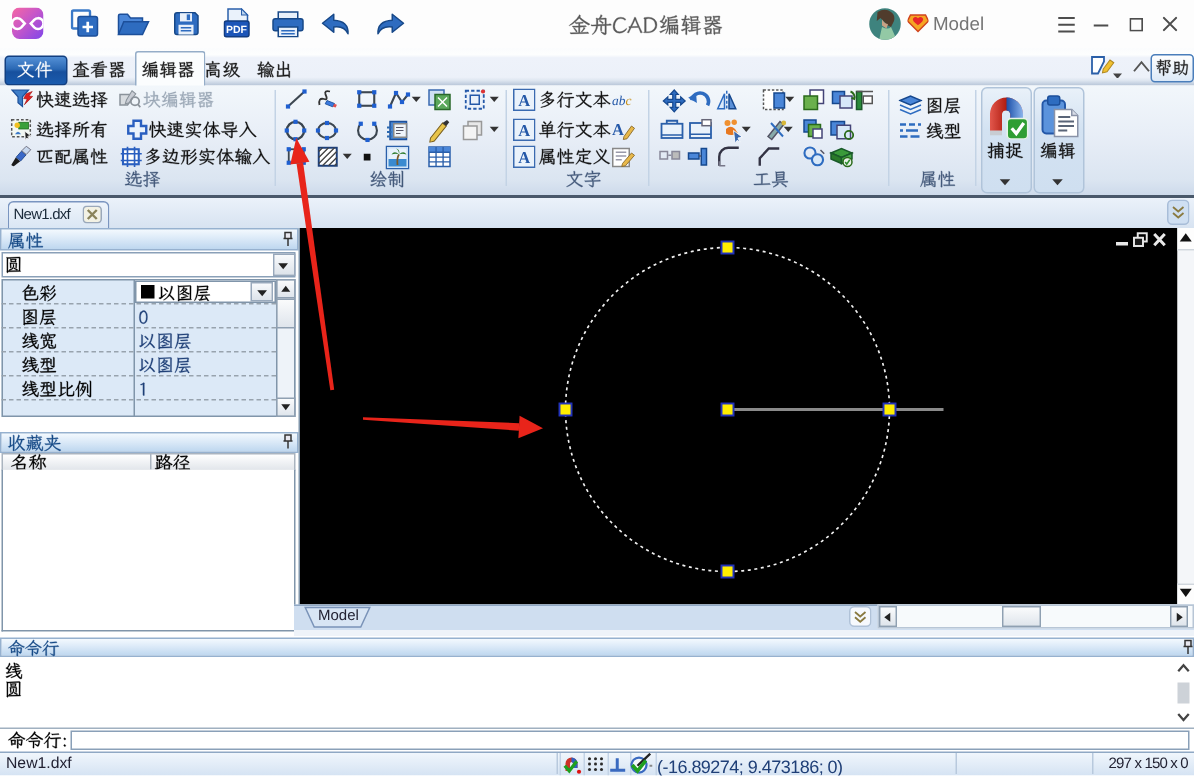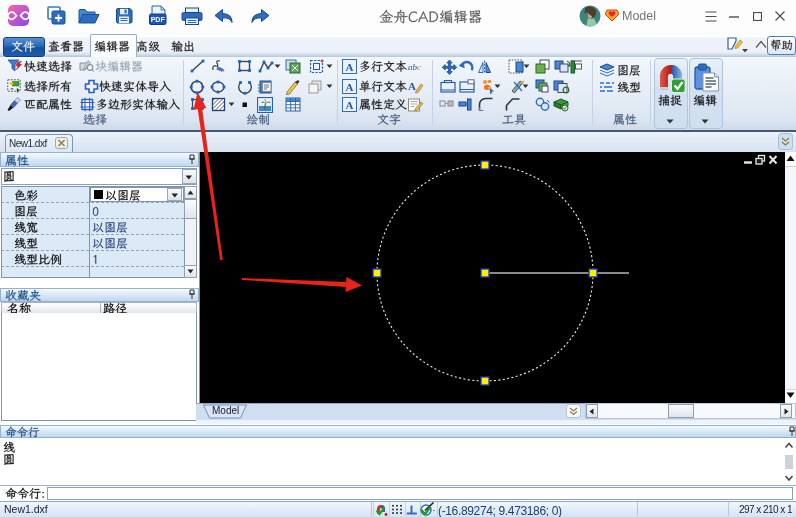--- a/index.html
+++ b/index.html
@@ -883,21 +883,21 @@
 <svg style="position:absolute;left:406px;top:504px;" width="12" height="11" viewBox="0 0 12 11">
     <path d="M5.5 1.5 v7 M0.8 9.5 h10" stroke="#3a6ac0" stroke-width="2"></path>
   </svg>
 <svg style="position:absolute;left:420px;top:502px;" width="15" height="14" viewBox="0 0 15 14">
     <circle cx="6" cy="8" r="5" fill="#f4f8fc" stroke="#3a6ac0" stroke-width="1.5"></circle>
 <path d="M5 8.5 L13.5 0.5" stroke="#222" stroke-width="1.6"></path>
 <path d="M1.5 8 l3.5 4 5.5 -7" fill="none" stroke="#1fa01f" stroke-width="2.4"></path>
 <path d="M13 8.5 h2" stroke="#888" stroke-width="1.2"></path>
   </svg>
 <div class="abs" style="left:438px;top:503.5px;font-size:12px;letter-spacing:-0.35px;color:#1f3f77">(-16.89274; 9.473186; 0)</div>
-<div class="abs" style="left:739px;top:503.5px;font-size:10px;letter-spacing:-0.55px;color:#223">297 x 210 x 1</div>
+<div class="abs" style="left:739px;top:503.5px;font-size:10px;letter-spacing:-0.55px;color:#223">297 x 150 x 0</div>
 <svg width="0" height="0" style="position:absolute">
     <defs>
       <path id="g0" d="M5.8 -0.9Q5.8 -0.9 5.7 -1.2Q5.5 -1.5 5.2 -1.8Q5 -2.1 4.7 -2.5Q4.4 -2.8 4.2 -3Q4 -3.2 3.9 -3.2Q3.9 -3.2 3.7 -3.1Q3.5 -2.9 3.5 -2.8Q3.5 -2.7 3.6 -2.6Q4.4 -1.6 5 -0.6Q5.1 -0.4 5.2 -0.4Q5.4 -0.4 5.6 -0.6Q5.8 -0.8 5.8 -0.9ZM8.6 -0.4Q8.8 -0.4 9.1 -0.6Q9.4 -0.8 9.7 -1.2Q10 -1.5 10.3 -1.9Q10.6 -2.2 10.8 -2.5Q11 -2.8 11 -2.9Q11 -3 10.9 -3.2Q10.7 -3.4 10.5 -3.5Q10.3 -3.6 10.2 -3.6Q10.1 -3.6 10 -3.4Q10 -3.2 10 -3Q9.9 -2.7 9.6 -2.2Q9.3 -1.7 8.7 -0.9Q8.5 -0.7 8.5 -0.5Q8.5 -0.4 8.6 -0.4ZM2.2 0.8 13.1 0.5Q13.3 0.5 13.4 0.5Q13.5 0.4 13.5 0.3Q13.5 0.2 13.3 0Q13.2 -0.1 13 -0.3Q12.8 -0.4 12.7 -0.4Q12.6 -0.4 12.6 -0.4Q12.5 -0.3 12.3 -0.3Q12.2 -0.3 12 -0.3L7.6 -0.1L7.6 -3.7L11.6 -3.9Q11.7 -3.9 11.8 -4Q11.9 -4 11.9 -4.1Q11.9 -4.3 11.7 -4.4Q11.6 -4.6 11.4 -4.7Q11.2 -4.8 11.1 -4.8Q11.1 -4.8 11 -4.8Q10.8 -4.7 10.5 -4.7L7.6 -4.6L7.6 -6.2L9.6 -6.3Q9.8 -6.3 9.9 -6.4Q10 -6.4 10 -6.5Q10 -6.6 9.8 -6.8Q9.7 -6.9 9.5 -7Q9.3 -7.1 9.2 -7.1Q9.1 -7.1 9.1 -7.1Q8.8 -7 8.6 -7L5.2 -6.8H5.1Q4.8 -6.8 4.6 -6.9Q4.6 -6.9 4.5 -6.9Q4.4 -6.9 4.4 -6.8Q4.4 -6.8 4.4 -6.7Q4.4 -6.7 4.5 -6.7Q4.6 -6.2 4.8 -6.1Q5.1 -6 5.2 -6Q5.3 -6 5.4 -6Q5.4 -6 5.5 -6L6.7 -6.1L6.7 -4.5L3.4 -4.4H3.2Q3 -4.4 2.8 -4.4Q2.7 -4.4 2.7 -4.4Q2.6 -4.4 2.6 -4.4Q2.6 -4.3 2.6 -4.3Q2.6 -4.3 2.6 -4.2Q2.8 -3.7 3 -3.6Q3.2 -3.5 3.4 -3.5Q3.5 -3.5 3.5 -3.5Q3.6 -3.6 3.7 -3.6L6.7 -3.7L6.7 -0.1L1.9 0Q1.7 0 1.6 0Q1.4 -0 1.2 -0.1Q1.2 -0.1 1.2 -0.1Q1.1 -0.1 1.1 0Q1.1 0.2 1.2 0.4Q1.3 0.6 1.5 0.8Q1.6 0.8 1.9 0.8Q1.9 0.8 2 0.8Q2.1 0.8 2.2 0.8ZM7.1 -9.7Q8.5 -8.4 10.1 -7.2Q11.7 -6 13.3 -5.1Q13.4 -5.1 13.5 -5.1Q13.6 -5.1 13.7 -5.2Q13.9 -5.3 14.1 -5.5Q14.2 -5.6 14.2 -5.7Q14.2 -5.8 14 -5.9Q12.3 -6.8 10.7 -7.9Q9.1 -9 7.6 -10.4Q7.9 -10.9 8 -11Q8.1 -11.2 8.1 -11.2Q8.1 -11.3 7.9 -11.5Q7.7 -11.7 7.5 -11.8Q7.2 -12 7.1 -12Q7 -12 7 -11.7Q7 -11.4 6.8 -11.2Q5.7 -9.4 4.1 -7.9Q2.6 -6.4 0.7 -5.1Q0.6 -5 0.5 -4.9Q0.4 -4.8 0.4 -4.7Q0.4 -4.6 0.5 -4.6Q0.6 -4.6 1.2 -4.9Q1.8 -5.2 2.8 -5.8Q3.7 -6.4 4.9 -7.4Q6 -8.4 7.1 -9.7Z"></path>
       <path id="g1" d="M8.3 -6Q8.4 -6 8.5 -6.1Q8.7 -6.2 8.7 -6.4Q8.8 -6.5 8.8 -6.6Q8.8 -6.7 8.7 -6.8Q8.3 -7.1 7.8 -7.5Q7.3 -7.9 6.9 -8.1Q6.5 -8.3 6.4 -8.3Q6.2 -8.3 6.1 -8.1Q6 -8 6 -7.8Q6 -7.8 6 -7.7Q6.1 -7.6 6.1 -7.6Q6.7 -7.2 7.1 -6.9Q7.5 -6.6 8 -6.1Q8.2 -6 8.3 -6ZM9.8 -9 9.8 -5.6 5 -5.4Q5.1 -5.7 5.1 -6Q5.1 -6.3 5.1 -6.6Q5.1 -7.2 5.1 -7.7Q5.1 -8.2 5 -8.7ZM9.8 -4.7 9.8 0.3Q9.2 0.1 8.7 -0.1Q8.1 -0.3 7.6 -0.6Q7.3 -0.7 7.1 -0.7Q7 -0.7 7 -0.7Q7 -0.5 7.2 -0.3Q7.5 -0 7.9 0.3Q8.2 0.6 8.6 0.8Q9 1.1 9.4 1.3Q9.7 1.4 9.9 1.4Q10 1.4 10.2 1.3Q10.4 1.3 10.5 1.1Q10.7 0.9 10.7 0.6Q10.7 0.5 10.7 0.3Q10.7 0.2 10.7 -0L10.7 -4.8L13.8 -4.9Q13.9 -4.9 14 -5Q14.1 -5 14.1 -5.1Q14.1 -5.3 13.9 -5.5Q13.8 -5.7 13.6 -5.8Q13.4 -6 13.2 -6Q13.1 -6 13.1 -5.9Q12.8 -5.9 12.6 -5.8Q12.3 -5.7 12 -5.7L10.7 -5.6L10.7 -9Q10.7 -9.1 10.7 -9.1Q10.8 -9.2 10.8 -9.3Q10.8 -9.4 10.6 -9.6Q10.4 -9.8 10.1 -9.8Q10.1 -9.8 10 -9.8Q10 -9.8 9.9 -9.8L6.8 -9.6Q7.2 -10 7.4 -10.3Q7.7 -10.7 7.9 -11.2Q8 -11.2 8 -11.3Q8 -11.3 7.9 -11.4Q7.8 -11.6 7.7 -11.7Q7.6 -11.8 7.4 -11.9Q7.2 -12 7 -12Q6.9 -12 6.9 -11.8V-11.8Q6.9 -11.7 6.9 -11.7Q6.9 -11.6 6.9 -11.6Q6.9 -11.3 6.6 -10.8Q6.4 -10.4 5.8 -9.5L5.1 -9.5Q4.2 -9.8 4 -9.8Q3.9 -9.8 3.9 -9.7Q3.9 -9.6 3.9 -9.4Q4 -9.3 4 -9.2Q4.1 -9.1 4.1 -8.9Q4.1 -8.6 4.1 -8.3Q4.1 -7.9 4.1 -7.2Q4.1 -6.3 4.1 -5.3L1.7 -5.2H1.5Q1.2 -5.2 1.1 -5.2Q0.9 -5.3 0.7 -5.3Q0.6 -5.3 0.6 -5.3Q0.5 -5.3 0.5 -5.2Q0.5 -5.2 0.5 -5.1Q0.6 -4.8 0.7 -4.6Q0.9 -4.5 1.1 -4.4Q1.3 -4.4 1.4 -4.4Q1.5 -4.4 1.7 -4.4Q1.8 -4.4 1.9 -4.4L4 -4.5Q3.9 -3.7 3.7 -2.8Q3.5 -2 3 -1.2Q2.6 -0.3 1.6 0.7Q1.3 0.9 1.3 1.1Q1.3 1.2 1.4 1.2Q1.6 1.2 1.9 1Q2.7 0.4 3.4 -0.3Q4 -1 4.4 -2.1Q4.9 -3.1 5 -4.5L6.8 -4.6Q6.8 -4.5 6.9 -4.4Q6.9 -4.3 6.9 -4.2V-4L6.8 -2.4Q6.8 -2.3 6.8 -2.1Q6.8 -1.9 6.8 -1.8Q6.8 -1.8 6.8 -1.7Q6.8 -1.7 6.8 -1.7Q6.8 -1.5 6.9 -1.4Q7.1 -1.3 7.3 -1.2L7.5 -1.2Q7.7 -1.2 7.7 -1.5L7.7 -4.3Q7.7 -4.5 7.4 -4.6H7.6Q7.9 -4.7 8.2 -4.7Q8.6 -4.7 8.9 -4.7Q9.3 -4.7 9.5 -4.7Z"></path>
       <path id="g2" d="M5.2 0.3Q3.9 0.3 2.9 -0.2Q1.9 -0.7 1.3 -1.7Q0.7 -2.7 0.7 -4.1Q0.7 -5.5 1.1 -6.6Q1.5 -7.7 2.2 -8.6Q2.9 -9.4 3.9 -9.9Q4.8 -10.3 5.9 -10.3Q8.1 -10.3 9.1 -9.1Q9.1 -9 9.1 -8.9Q9.1 -8.7 9 -8.5Q8.8 -8.3 8.6 -8.3Q8.4 -8.3 8.4 -8.4Q7.7 -9.4 5.9 -9.4Q4.2 -9.4 3 -8Q1.8 -6.5 1.8 -4.2Q1.8 -1.9 3.5 -1Q4.2 -0.7 5.1 -0.7Q5.9 -0.7 6.7 -0.9Q7.4 -1.2 8.1 -1.6Q8.8 -2.1 9.2 -2.7Q9.4 -2.9 9.6 -2.9Q9.8 -2.9 9.8 -2.7Q9.8 -2.5 9.6 -2.2Q9.1 -1.3 8.1 -0.6Q6.8 0.3 5.2 0.3Z"></path>
       <path id="g3" d="M8.8 -0Q8.5 -0.9 8.2 -1.6L7.4 -3.5L2.7 -3.3H2.6Q2.4 -2.8 2.1 -2.3L1.7 -1.4Q1.4 -0.9 1.2 -0.1Q1.1 0.1 0.5 0.1Q-0 0.1 -0 -0.2Q-0 -0.3 0 -0.3Q0.1 -0.4 0.2 -0.5Q0.2 -0.6 0.4 -0.9Q0.5 -1.2 0.8 -1.7Q1.1 -2.2 1.5 -3.2H1.4Q1.3 -3.2 1.1 -3.4Q1 -3.7 1 -3.9Q1 -4.1 1.1 -4.1H1.2Q1.4 -4.1 1.7 -4.1H2Q4 -8 4.5 -9.5Q4.6 -9.6 4.6 -9.9Q4.6 -10.1 4.7 -10.2Q4.8 -10.3 5 -10.3Q5.2 -10.3 5.5 -10.2Q5.8 -10 5.8 -9.9L5.8 -9.6Q5.8 -9.4 6.6 -7.5Q9 -1.8 9.9 -0.5Q10 -0.3 10 -0.2Q10 -0.1 9.8 0Q9.5 0.1 9.2 0.1Q8.9 0.1 8.8 -0ZM3 -4.1 7 -4.3Q5.8 -7.1 5.2 -8.7Q4 -6 3 -4.1Z"></path>
       <path id="g4" d="M2.5 0.1Q0.7 0.1 0.7 -0.2Q0.7 -0.5 1.5 -0.5V-9.1Q1.3 -9.1 1.1 -9.3Q1 -9.5 1 -9.7Q1 -9.8 1.1 -9.9Q1.8 -10.2 3.5 -10.3Q4 -10.3 4.4 -10.3Q6.6 -10.3 8.2 -8.9Q9.8 -7.5 9.8 -5.2Q9.8 -3 8.4 -1.6Q7.2 -0.4 5.4 -0.1Q4.3 0.1 2.7 0.1ZM2.6 -0.6Q4.7 -0.6 6.1 -1.2Q7.4 -1.8 8.1 -2.9Q8.7 -3.9 8.7 -5Q8.7 -7.1 7.4 -8.3Q6 -9.4 4.3 -9.4Q3.4 -9.4 2.6 -9.2Z"></path>
       <path id="g5" d="M12.4 -2.2 12.4 0.2Q12.1 0.2 11.8 -0Q11.6 -0.2 11.5 -0.2Q11.4 -0.2 11.4 -0.1Q11.4 0 11.6 0.2Q11.7 0.4 11.9 0.7Q12.1 0.9 12.3 1.1Q12.5 1.2 12.6 1.2Q12.8 1.2 13 1.1Q13.2 0.9 13.2 0.5Q13.2 0.4 13.2 0.3Q13.2 0.2 13.2 0.1L13.2 -4.5Q13.2 -4.5 13.3 -4.6Q13.3 -4.7 13.3 -4.8Q13.3 -4.9 13.2 -5.1Q13 -5.3 12.7 -5.3H12.5L8 -5.1Q7.7 -5.2 7.5 -5.2Q7.3 -5.3 7.2 -5.3Q7.2 -5.3 7.2 -5.3Q7.2 -5.3 7.1 -5.3Q7.2 -5.5 7.2 -5.7Q7.2 -5.9 7.2 -6.1L12.6 -6.4Q12.8 -6.4 12.9 -6.4Q13 -6.4 13 -6.5Q13 -6.6 12.9 -6.7Q12.9 -6.9 12.7 -7.1L12.9 -8.2Q12.9 -8.3 12.9 -8.3Q13 -8.4 13 -8.5Q13 -8.7 12.8 -8.8Q12.6 -9 12.4 -9H12.2L7.3 -8.7V-9.4Q8.7 -9.6 9.9 -9.9Q11.1 -10.2 12.2 -10.5Q12.4 -10.5 12.4 -10.7Q12.4 -10.9 12.4 -11.1Q12.3 -11.3 12.1 -11.4Q12 -11.6 11.8 -11.6Q11.7 -11.6 11.7 -11.5Q11.5 -11.3 11.2 -11.1Q10.4 -10.8 9.4 -10.6Q8.5 -10.3 7.2 -10.1Q6.9 -10.3 6.6 -10.3Q6.4 -10.4 6.2 -10.4Q6.1 -10.4 6.1 -10.3Q6.1 -10.2 6.1 -10.2Q6.2 -10.1 6.2 -10Q6.3 -9.8 6.3 -9.7Q6.4 -9.5 6.4 -9.1Q6.4 -8.8 6.4 -8Q6.4 -7.6 6.4 -6.9Q6.4 -6.1 6.3 -5.3Q6.2 -4.4 6.1 -3.4Q5.9 -2.5 5.7 -1.5Q5.5 -0.9 5.4 -0.5Q5.2 -0.1 5.1 0.3Q5 0.4 5 0.5Q5 0.6 5 0.7Q5 0.9 5.1 0.9Q5.2 0.9 5.5 0.4Q5.7 0 6.1 -0.7Q6.4 -1.5 6.7 -2.5Q7 -3.5 7.1 -4.8L7.1 -4.9L7.1 -4.8Q7.2 -4.7 7.2 -4.5Q7.2 -4.3 7.2 -4.1L7.2 -0.3Q7.2 -0.1 7.1 0Q7.1 0.2 7.1 0.5Q7.1 0.5 7.1 0.5Q7.1 0.5 7.1 0.6Q7.1 0.8 7.2 0.9Q7.4 1 7.6 1.1L7.7 1.1Q7.9 1.1 7.9 1Q8 0.9 8 0.8V-2L8.9 -2V-1Q8.9 -0.7 8.9 -0.5Q8.9 -0.2 8.9 0Q8.9 0.1 8.9 0.1Q8.9 0.3 9.2 0.5Q9.4 0.6 9.5 0.6Q9.7 0.6 9.7 0.2L9.7 -2.1L10.6 -2.1L10.6 -1Q10.6 -0.8 10.5 -0.5Q10.5 -0.3 10.5 -0Q10.5 -0 10.5 0Q10.5 0 10.5 0.1Q10.5 0.2 10.6 0.3Q10.8 0.4 10.9 0.5Q11.1 0.5 11.1 0.5Q11.3 0.5 11.3 0.2L11.3 -2.1ZM12 -8.2 11.8 -7.1 7.2 -6.8Q7.2 -7.1 7.2 -7.4Q7.2 -7.6 7.2 -7.9ZM12.4 -4.5 12.4 -2.9 11.3 -2.9 11.3 -4.5ZM10.6 -4.5 10.6 -2.8 9.7 -2.8 9.7 -4.4ZM8.9 -4.4V-2.8L8 -2.7V-4.4ZM4 -4.4Q3.8 -4.4 3.5 -4.4Q4.9 -6.4 5.8 -8Q5.8 -8.1 5.8 -8.2Q5.8 -8.6 5.3 -8.9Q5.1 -9 5 -9Q4.9 -9 4.9 -8.8Q4.9 -8.6 4.9 -8.4Q4.8 -8 4.2 -6.9L4 -6.7Q3.7 -6.9 3.1 -7.3L2.7 -7.5Q3.7 -8.8 4.1 -9.6Q4.5 -10.5 4.6 -10.8Q4.6 -11.1 4.1 -11.5Q3.9 -11.6 3.8 -11.6Q3.7 -11.6 3.7 -11.4V-11.3Q3.7 -11 3.5 -10.3Q3.2 -9.6 2 -7.8Q2 -7.9 1.9 -7.9Q1.7 -8 1.5 -8Q1.4 -7.9 1.3 -7.7Q1.2 -7.5 1.2 -7.4Q1.3 -7.2 1.5 -7.1Q2.6 -6.7 3.6 -5.9Q3.1 -5.1 2.5 -4.1Q2.2 -4.1 1.9 -4.2L1.7 -4.2Q1.6 -4.2 1.6 -4.1Q1.6 -4 1.6 -3.8Q1.7 -3.6 1.9 -3.2Q2 -3.1 2.1 -3.1Q2.3 -3.1 3.1 -3.3Q3.9 -3.6 4.8 -4Q5.6 -4.4 5.6 -4.6Q5.7 -4.7 5.5 -4.7Q5.3 -4.7 5 -4.6Q4.6 -4.6 4 -4.4ZM3.2 -1.6 1.8 -1Q1.5 -0.9 1.3 -0.9L1.1 -0.9Q1 -0.9 1 -0.8Q1 -0.7 1.1 -0.5Q1.3 -0.2 1.4 -0.1Q1.6 0.1 1.7 0.1Q2 0.1 3.8 -1.1Q5.6 -2.2 5.5 -2.5Q5.5 -2.6 5.4 -2.5Q5.3 -2.5 4.8 -2.3Q4.4 -2.1 3.2 -1.6Z"></path>
       <path id="g6" d="M11.1 -3.1V-2.2Q9.7 -2 8.3 -1.8V-3ZM11.1 -4.9V-3.8L8.3 -3.7L8.3 -4.7ZM11.1 -6.5V-5.5L8.3 -5.4V-6.4ZM5.9 -7.1Q5.9 -7.1 5.9 -7Q5.9 -6.7 6.3 -6.4Q6.4 -6.3 6.7 -6.3H6.9Q7 -6.3 7.2 -6.3L7.5 -6.3L7.5 -1.7L6.6 -1.6Q6.5 -1.6 6.3 -1.6H6Q5.8 -1.6 5.7 -1.6Q5.6 -1.7 5.5 -1.7Q5.4 -1.7 5.4 -1.6Q5.4 -1.5 5.5 -1.5Q5.6 -1.1 5.9 -0.9Q6.1 -0.7 6.3 -0.7Q6.5 -0.7 7.8 -0.9Q9.1 -1.1 11.1 -1.6V-0.6Q11.1 0.1 11.1 0.4Q11 0.7 11 0.8Q11 0.9 11.2 1.2Q11.4 1.4 11.7 1.4Q11.9 1.4 11.9 1.1L11.9 -1.8Q13.7 -2.3 13.8 -2.4Q14 -2.5 14 -2.6Q14 -2.8 13.8 -2.8H13.6L11.9 -2.4L11.9 -6.6L13.4 -6.6Q13.6 -6.7 13.6 -6.8Q13.6 -7 13.1 -7.3Q12.9 -7.4 12.9 -7.4Q12.8 -7.4 12.6 -7.3Q12.4 -7.3 12 -7.2L6.9 -7H6.7Q6.3 -7 5.9 -7.1ZM11.4 -10.2 11.3 -8.8 8 -8.6 7.8 -10ZM12 -8.9 12.2 -10.2Q12.3 -10.3 12.3 -10.3Q12.4 -10.4 12.4 -10.5Q12.4 -10.6 12.1 -10.8Q11.9 -10.9 11.7 -10.9L11.5 -10.9L7.9 -10.7Q7.1 -10.9 6.9 -10.9Q6.7 -10.9 6.7 -10.9Q6.7 -10.8 6.9 -10.6Q7 -10.4 7 -10L7.2 -8.8Q7.2 -8.7 7.2 -8.6V-8.3Q7.2 -8.2 7.2 -8.1V-8Q7.2 -7.9 7.3 -7.8Q7.3 -7.7 7.5 -7.6Q7.8 -7.5 7.9 -7.5Q8.1 -7.5 8.1 -7.8V-7.8L8 -8L12.1 -8.2Q12.2 -8.2 12.3 -8.2Q12.4 -8.2 12.4 -8.3Q12.4 -8.5 12 -8.9ZM4.7 1.1 4.7 -2.5Q5.4 -2.9 6.1 -3.3Q6.5 -3.6 6.5 -3.7Q6.5 -3.8 6.3 -3.8Q6.2 -3.8 5.7 -3.6Q5.2 -3.4 4.7 -3.2L4.7 -4.7L5.8 -4.9Q6.1 -4.9 6.1 -5.1Q6.1 -5.2 6 -5.3Q5.6 -5.9 5.3 -5.6Q5.2 -5.6 5 -5.6L4.7 -5.5L4.7 -7Q4.7 -7.3 4.1 -7.5Q3.9 -7.5 3.8 -7.5Q3.6 -7.5 3.6 -7.4Q3.6 -7.4 3.7 -7.2Q3.8 -7 3.8 -6.7V-5.4L2.9 -5.4Q2.7 -5.3 2.7 -5.4L3 -6.2Q3.5 -7.5 3.7 -8.4L6.3 -8.6Q6.7 -8.7 6.7 -8.8Q6.7 -9 6.2 -9.3Q6.1 -9.5 5.9 -9.5Q5.8 -9.5 5.6 -9.4Q5.5 -9.3 5.2 -9.3L3.9 -9.2Q4.2 -10.4 4.4 -10.9Q4.4 -11.1 4.3 -11.2Q4.2 -11.3 4 -11.5Q3.7 -11.6 3.5 -11.6Q3.2 -11.6 3.3 -11.2Q3.4 -11 3.4 -10.9Q3.3 -10.7 3 -9.1L1.9 -9.1H1.8Q1.5 -9.1 1.4 -9.1Q1.2 -9.2 1.2 -9.2Q1.1 -9.2 1.1 -9.1Q1.1 -9 1.1 -8.8Q1.2 -8.6 1.4 -8.4Q1.5 -8.3 1.9 -8.3L2.2 -8.3L2.8 -8.4Q2.4 -7 1.6 -5Q1.6 -4.9 1.5 -4.9Q1.5 -4.6 1.7 -4.5Q1.9 -4.4 2 -4.4L2.4 -4.5L2.9 -4.6H3L3.8 -4.7V-2.9Q2 -2.3 1.6 -2.2Q1.2 -2.1 1 -2Q0.8 -2 0.8 -1.9Q0.8 -1.8 1 -1.5Q1.3 -1.2 1.5 -1.2Q1.7 -1.1 2.3 -1.4Q3 -1.7 3.8 -2.1V-0.3Q3.8 0.1 3.7 0.7V0.8Q3.7 1.3 4.4 1.4L4.4 1.4H4.4Q4.7 1.4 4.7 1.1Z"></path>
       <path id="g7" d="M5.7 -2 5.5 -0.1 3.4 -0 3.2 -1.9ZM11.4 -2.2 11.2 -0.2 8.8 -0.2 8.7 -2.1ZM8.9 0.6 11.9 0.5Q12.1 0.5 12.2 0.5Q12.3 0.5 12.3 0.4Q12.3 0.2 12 -0.2L12.3 -2.2Q12.3 -2.2 12.4 -2.3Q12.4 -2.4 12.4 -2.5Q12.4 -2.7 12.2 -2.8Q12 -3 11.8 -3H11.7L8.7 -2.8Q8.3 -3 8.1 -3Q7.8 -3.1 7.7 -3.1Q7.5 -3.1 7.5 -3Q7.5 -2.9 7.6 -2.9Q7.6 -2.8 7.7 -2.7Q7.9 -2.4 7.9 -2L8 -0.2Q8 -0.2 8 -0.1Q8 0 8 0.1Q8 0.2 8 0.4Q8 0.5 8 0.6Q8 0.6 8 0.6Q8 0.7 8 0.7Q8 1 8.4 1.2Q8.5 1.3 8.7 1.3Q8.9 1.3 8.9 0.9V0.9ZM3.5 0.7 6.3 0.7Q6.5 0.7 6.6 0.6Q6.7 0.6 6.7 0.5Q6.7 0.3 6.4 -0.1L6.6 -2Q6.6 -2.1 6.6 -2.2Q6.7 -2.2 6.7 -2.3Q6.7 -2.4 6.5 -2.6Q6.4 -2.8 6.1 -2.8H5.9L3.2 -2.7Q3 -2.7 2.8 -2.8Q2.6 -2.9 2.5 -2.9Q3.5 -3.1 4.3 -3.3Q5.2 -3.6 5.9 -4.1Q6.6 -4.7 7 -5.5Q7.9 -4.7 8.8 -4.2Q9.8 -3.7 10.7 -3.4Q11.7 -3.1 12.7 -2.9Q12.8 -2.8 12.8 -2.8Q12.8 -2.8 12.9 -2.8Q13 -2.8 13.1 -3Q13.3 -3.1 13.4 -3.3Q13.5 -3.5 13.5 -3.5Q13.5 -3.6 13.3 -3.7Q11.7 -3.9 10.4 -4.3Q9.1 -4.8 7.9 -5.7L12 -5.9Q12.2 -5.9 12.2 -5.9Q12.3 -6 12.3 -6.1Q12.3 -6.2 12.2 -6.4Q12 -6.5 11.8 -6.6Q11.7 -6.7 11.6 -6.7Q11.5 -6.7 11.5 -6.7Q11.3 -6.7 11.2 -6.6Q11.1 -6.6 11 -6.6H10.9Q11 -6.8 11 -6.9Q11 -7.1 10.8 -7.2Q10.6 -7.4 10.3 -7.5Q9.9 -7.7 9.7 -7.8Q9.4 -7.9 9.3 -7.9Q9.2 -7.9 9.1 -7.8Q9 -7.6 9 -7.5Q9 -7.4 9.3 -7.3Q9.5 -7.1 9.8 -6.9Q10.1 -6.8 10.4 -6.6L7.5 -6.4Q7.5 -6.7 7.6 -6.9Q7.7 -7.2 7.7 -7.5Q7.7 -7.5 7.7 -7.5Q7.7 -7.6 7.7 -7.6Q7.7 -7.7 7.5 -7.9Q7.4 -8 7.1 -8Q6.9 -8.1 6.8 -8.1Q6.7 -8.1 6.7 -8Q6.7 -7.9 6.7 -7.9Q6.8 -7.7 6.8 -7.4Q6.8 -7.3 6.7 -7Q6.6 -6.7 6.5 -6.4L3.1 -6.2H3Q2.8 -6.2 2.7 -6.2Q2.5 -6.3 2.3 -6.3Q2.3 -6.3 2.2 -6.3Q2.2 -6.3 2.2 -6.2Q2.2 -6.1 2.3 -5.9Q2.4 -5.8 2.5 -5.6Q2.6 -5.5 2.8 -5.5Q2.9 -5.5 3.1 -5.5H3.3L6.1 -5.6Q5.8 -5.1 5.2 -4.6Q4.6 -4.2 4 -3.9Q3.3 -3.6 2.7 -3.4Q2.1 -3.2 1.6 -3.1Q1.3 -3 1.3 -2.9Q1.3 -2.7 1.5 -2.7Q1.6 -2.7 1.7 -2.7L2.1 -2.8V-2.8Q2.1 -2.7 2.1 -2.6Q2.1 -2.6 2.2 -2.5Q2.3 -2.2 2.4 -1.8L2.5 -0.2Q2.6 -0.1 2.6 -0Q2.6 0.1 2.6 0.2Q2.6 0.3 2.6 0.4Q2.6 0.5 2.5 0.6Q2.5 0.6 2.5 0.6Q2.5 0.7 2.5 0.7Q2.5 0.9 2.6 1Q2.7 1.1 2.9 1.2Q3.1 1.3 3.2 1.3Q3.5 1.3 3.5 1V0.9ZM5.6 -10.1 5.4 -8.5 3.3 -8.3 3.1 -9.9ZM11.2 -10.4 11 -8.8 8.7 -8.7 8.6 -10.2ZM3.4 -7.6 6.2 -7.8Q6.3 -7.8 6.4 -7.8Q6.6 -7.8 6.6 -7.9Q6.6 -8.1 6.2 -8.5L6.5 -10.1Q6.5 -10.2 6.5 -10.2Q6.6 -10.3 6.6 -10.4Q6.6 -10.5 6.4 -10.7Q6.2 -10.8 6 -10.8H5.8L3.1 -10.6Q2.3 -10.9 2.1 -10.9Q2 -10.9 2 -10.8Q2 -10.7 2.1 -10.5Q2.2 -10.4 2.2 -10.2Q2.3 -10 2.3 -9.8L2.5 -8.5Q2.5 -8.4 2.5 -8.3Q2.5 -8.2 2.5 -8.1Q2.5 -8 2.5 -7.9Q2.5 -7.8 2.5 -7.7Q2.5 -7.7 2.5 -7.6Q2.5 -7.6 2.5 -7.6Q2.5 -7.4 2.6 -7.3Q2.7 -7.2 2.9 -7.1Q3.1 -7.1 3.2 -7.1Q3.4 -7.1 3.4 -7.3V-7.4ZM8.7 -7.9 11.7 -8.1Q11.9 -8.1 12 -8.1Q12.1 -8.1 12.1 -8.3Q12.1 -8.4 11.8 -8.8L12.1 -10.4Q12.1 -10.5 12.2 -10.6Q12.2 -10.6 12.2 -10.7Q12.2 -10.9 12 -11Q11.9 -11.2 11.7 -11.2Q11.6 -11.2 11.6 -11.2Q11.5 -11.2 11.5 -11.2L8.6 -11Q7.7 -11.2 7.5 -11.2Q7.4 -11.2 7.4 -11.1Q7.4 -11 7.5 -10.9Q7.6 -10.7 7.6 -10.5Q7.7 -10.4 7.7 -10.2L7.8 -8.8Q7.8 -8.7 7.9 -8.6Q7.9 -8.6 7.9 -8.5Q7.9 -8.4 7.9 -8.3Q7.8 -8.1 7.8 -8Q7.8 -8 7.8 -8Q7.8 -7.9 7.8 -7.9Q7.8 -7.8 8 -7.7Q8.1 -7.6 8.3 -7.5Q8.4 -7.4 8.5 -7.4Q8.7 -7.4 8.7 -7.7V-7.7Z"></path>

